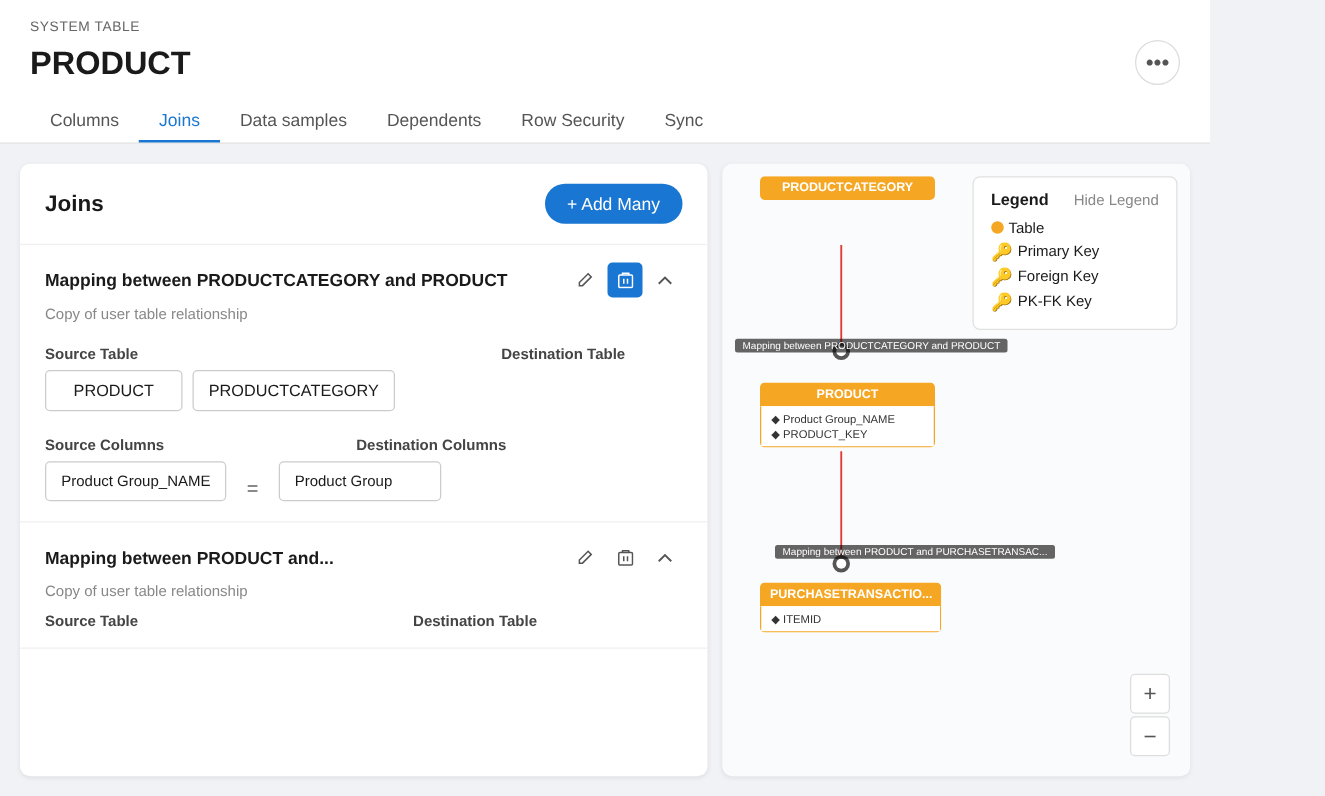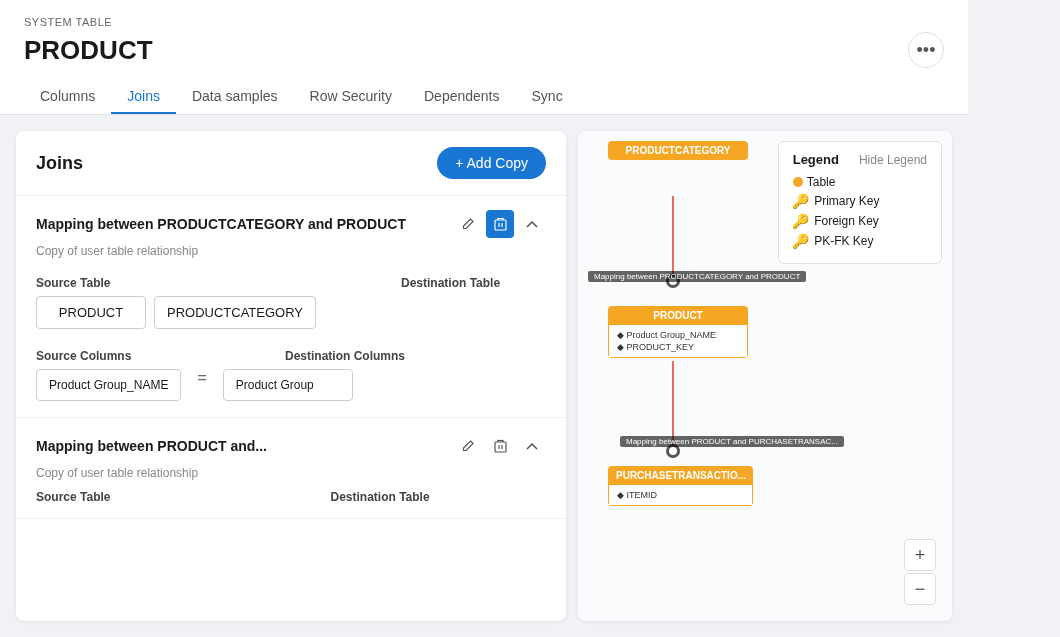--- a/index.html
+++ b/index.html
@@ -43,21 +43,21 @@
     .relation-box { background: #fff; border: 1px solid #ccc; border-radius: 20px; padding: 6px 16px; font-size: 12px; font-weight: 500; white-space: nowrap; display: flex; align-items: center; gap: 6px; }
     .venn { display: flex; position: relative; width: 28px; height: 18px; }
     .venn-left { width: 14px; height: 14px; border-radius: 50%; background: #888; opacity: 0.5; position: absolute; left: 0; top: 2px; }
     .venn-right { width: 14px; height: 14px; border-radius: 50%; background: #555; opacity: 0.7; position: absolute; left: 8px; top: 2px; }
 
     .col-mapping-section { padding: 4px 20px 16px 20px; }
     .col-mapping-labels { display: flex; gap: 0; margin-bottom: 6px; }
     .col-mapping-label { font-size: 12px; font-weight: 600; color: #444; }
     .col-mapping-label.src { flex: 0 0 165px; }
     .col-mapping-label.dest { flex: 1; margin-left: 84px; }
-    .col-mapping-row { display: flex; align-items: flex-start; gap: 8px; }
+    .col-mapping-row { display: flex; align-items: flex-end; gap: 8px; }
     .col-box { background: #fff; border: 1px solid #ccc; border-radius: 4px; padding: 8px 12px; font-size: 12px; min-width: 130px; text-align: left; }
     .equals-sign { font-size: 16px; color: #666; padding: 0 8px; }
 
     
     .diagram-panel { flex: 1; background: #fff; border-radius: 8px; margin-left: 12px; position: relative; overflow: hidden; box-shadow: 0 1px 4px rgba(0,0,0,0.08); }
     .diagram-inner { width: 100%; height: 100%; position: relative; background: #fafbfc; }
 
     
     .legend-box { position: absolute; top: 10px; right: 10px; background: #fff; border: 1px solid #e0e0e0; border-radius: 6px; padding: 10px 14px; font-size: 12px; z-index: 10; }
     .legend-header { display: flex; justify-content: space-between; align-items: center; margin-bottom: 8px; gap: 20px; }
@@ -88,32 +88,32 @@
   <div class="header">
     <div class="system-table-label">SYSTEM TABLE</div>
     <div class="page-title-row">
       <div class="page-title">PRODUCT</div>
       <button class="more-btn">•••</button>
     </div>
     <div class="tabs">
       <div class="tab">Columns</div>
       <div class="tab active">Joins</div>
       <div class="tab">Data samples</div>
+      <div class="tab">Dependents</div>
       <div class="tab">Row Security</div>
-      <div class="tab">Dependents</div>
       <div class="tab">Sync</div>
     </div>
   </div>
 
   <div class="content">
 
     <div class="joins-panel">
       <div class="joins-header">
         <span class="joins-title">Joins</span>
-        <button class="add-join-btn">+ Add Copy</button>
+        <button class="add-join-btn">+ Add Many</button>
       </div>
 
       <div class="joins-list">
 
         <div class="join-item">
           <div class="join-item-header">
             <span class="join-item-title">Mapping between PRODUCTCATEGORY and PRODUCT</span>
             <div class="join-item-actions">
               <button class="icon-btn">
                 <svg width="14" height="14" viewBox="0 0 14 14" fill="none">

